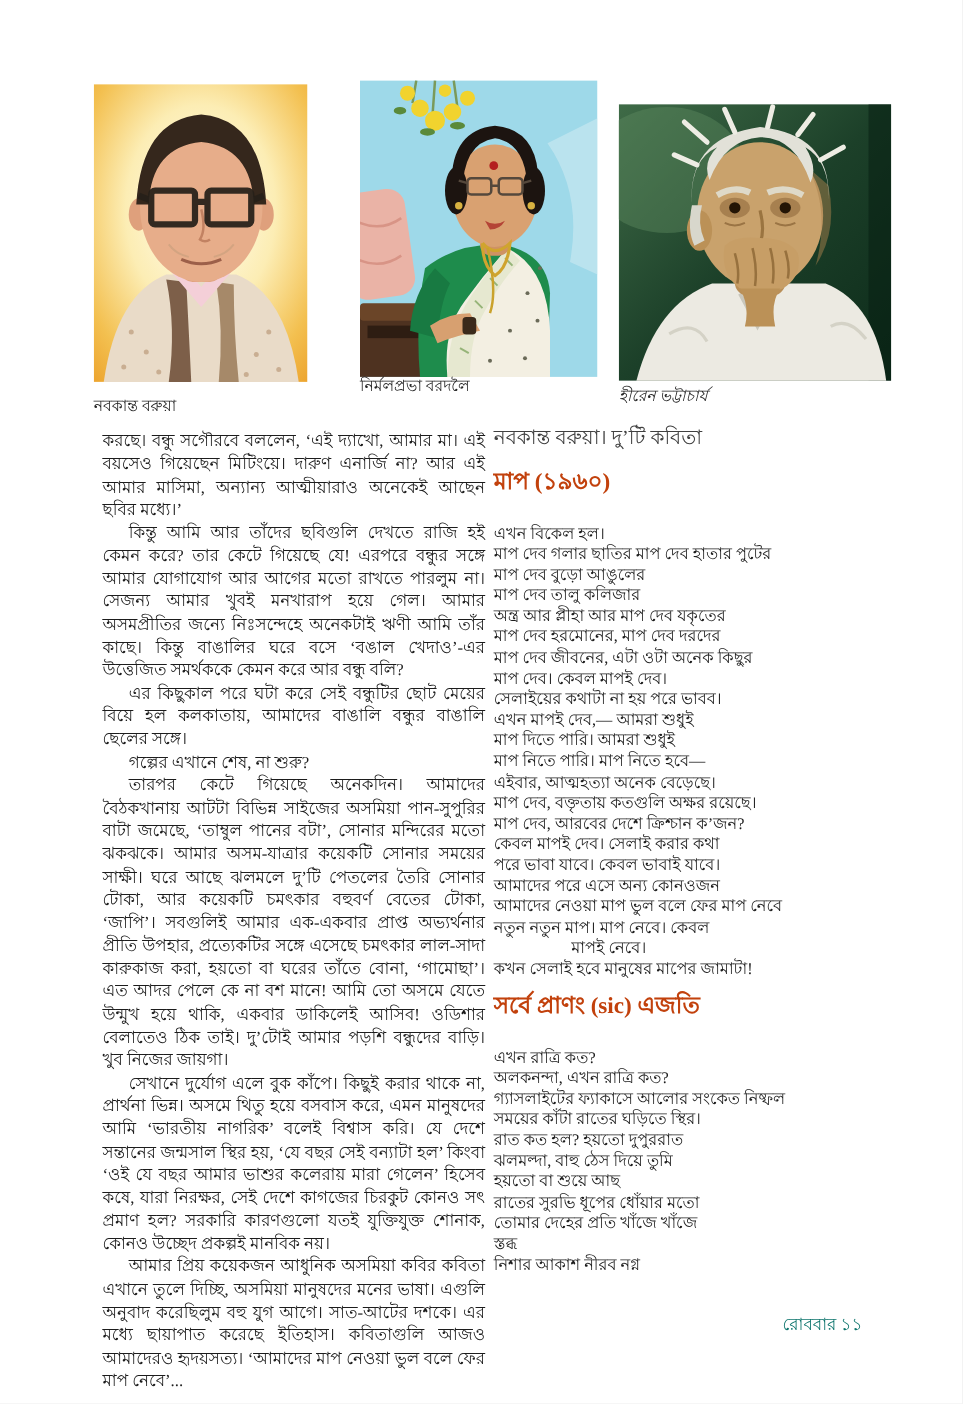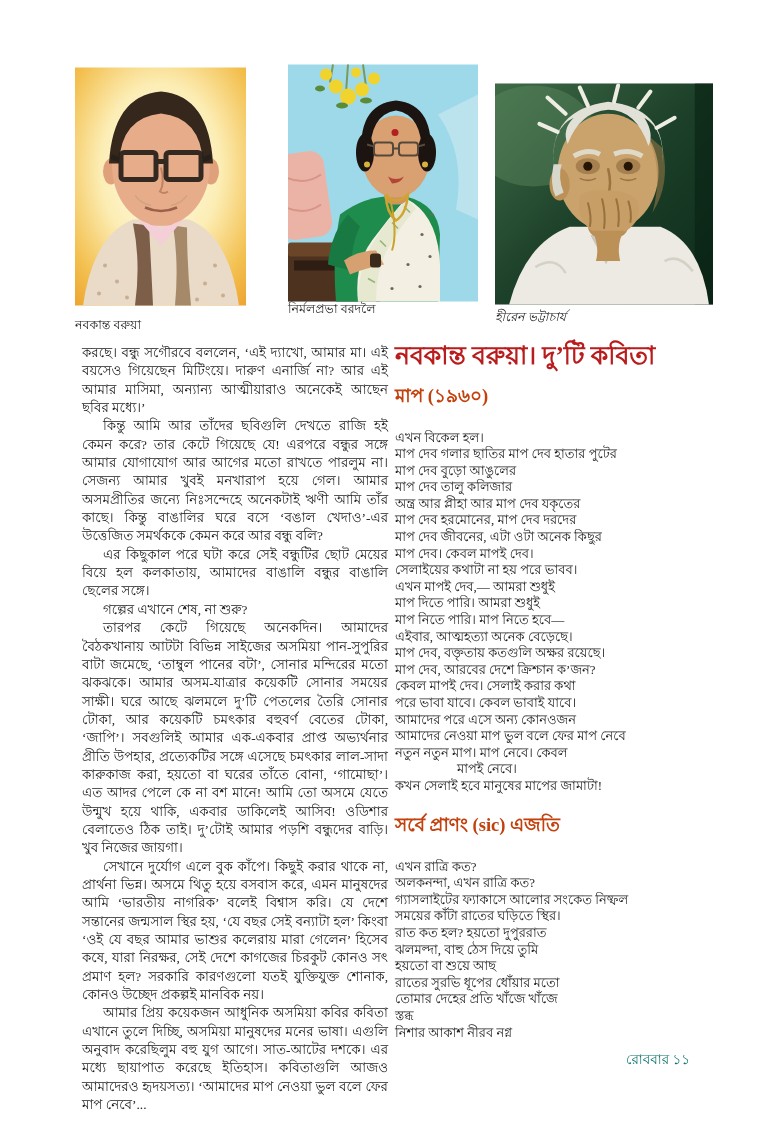--- a/index.html
+++ b/index.html
@@ -23,27 +23,27 @@
   .col-left{
     position:absolute; left:82px; top:344px; width:306px;
     font-size:13.4px; line-height:18.35px; text-align:justify;
   }
   .col-left .para{margin:0;}
   .col-left .para.indent{text-indent:21px;}
   .col-right{
     position:absolute; left:395px; top:341px; width:322px;
   }
   .sec-title{
-    font-size:25px; font-weight:700; margin:0 0 10px; line-height:1.22;
-    color:#b91c1c;
+    font-size:16px; font-weight:400; margin:0 0 10px; line-height:1.22;
+    color:#404040;
   }
   .poem-title{
     font-size:18.5px; font-weight:600; margin:0 0 17px; color:#c2410c;
   }
-  .poem-title.second{margin:16px 0 17px;}
+  .poem-title.second{margin:6px 0 17px;}
   .poem .pline{
     font-size:13px; line-height:16.6px; white-space:nowrap;
   }
   .footer{
     position:absolute; right:80px; top:1049px; font-size:13.5px; color:#0f766e;
   }
 </style>
 </head>
 <body>
 

